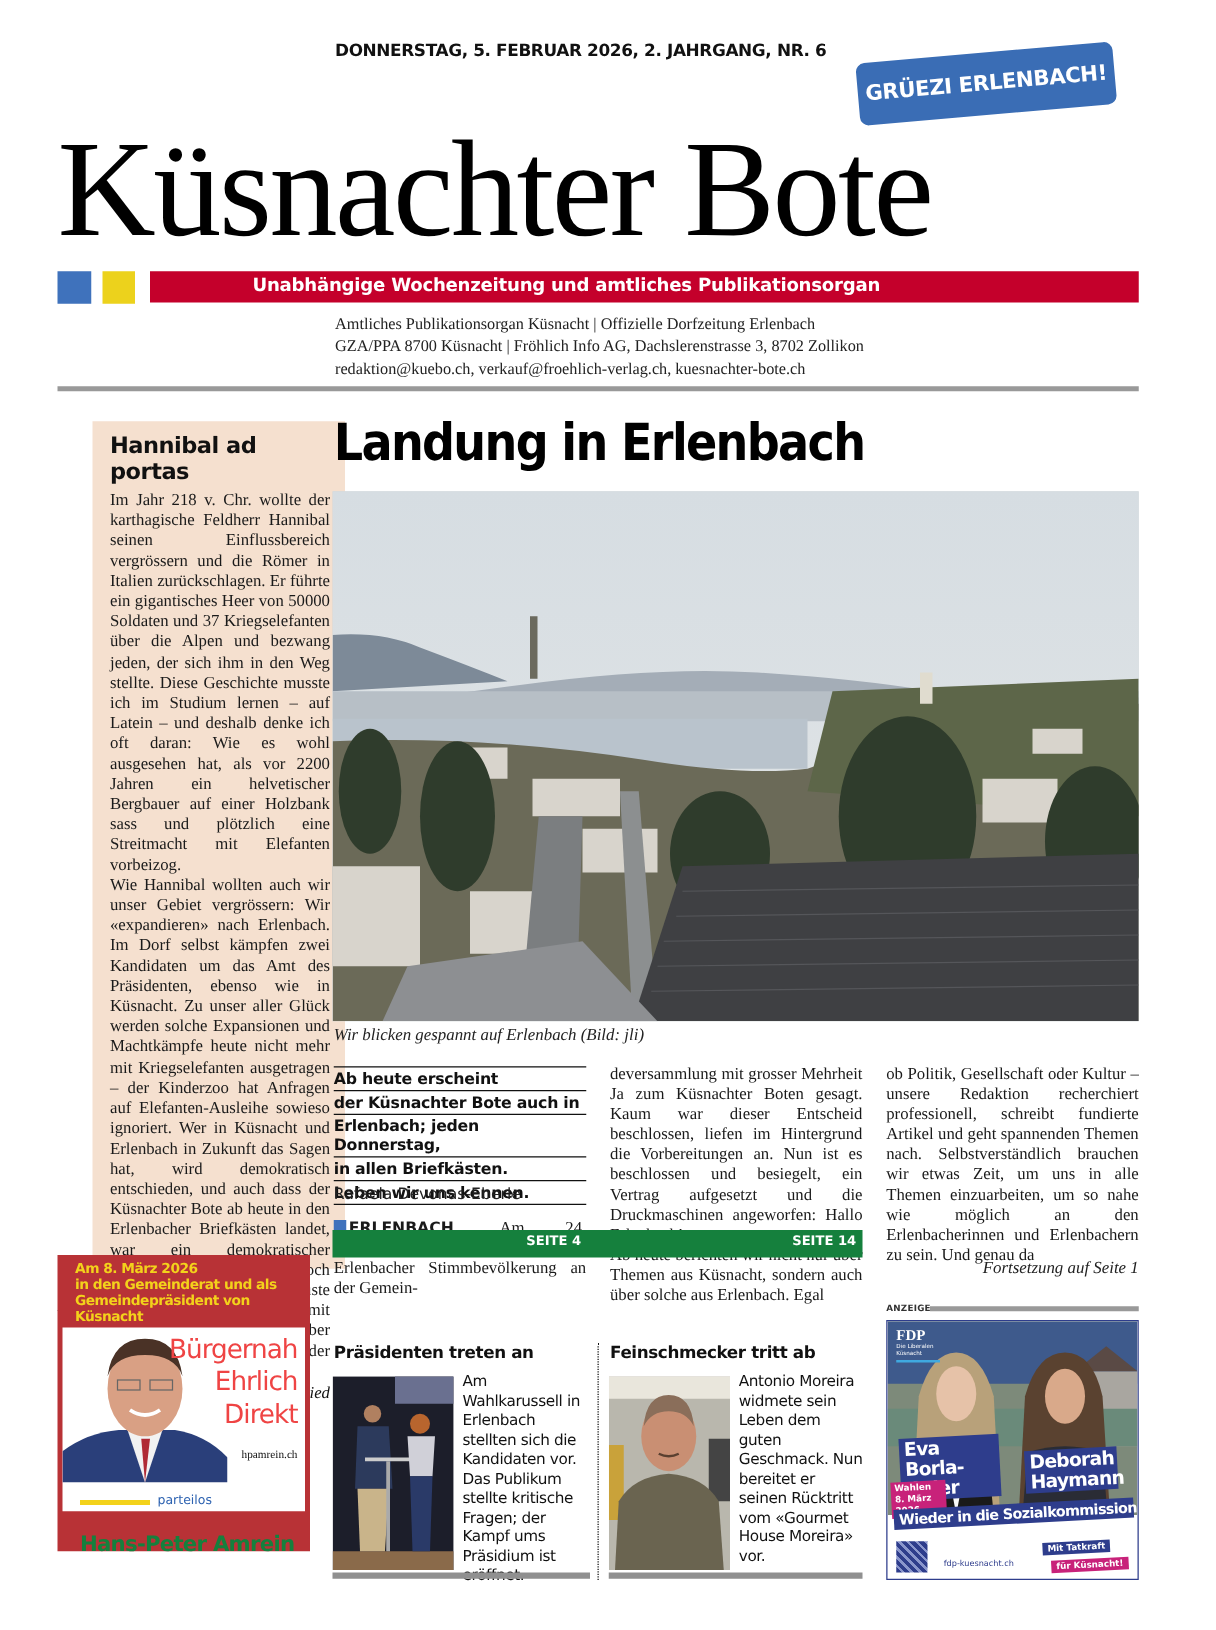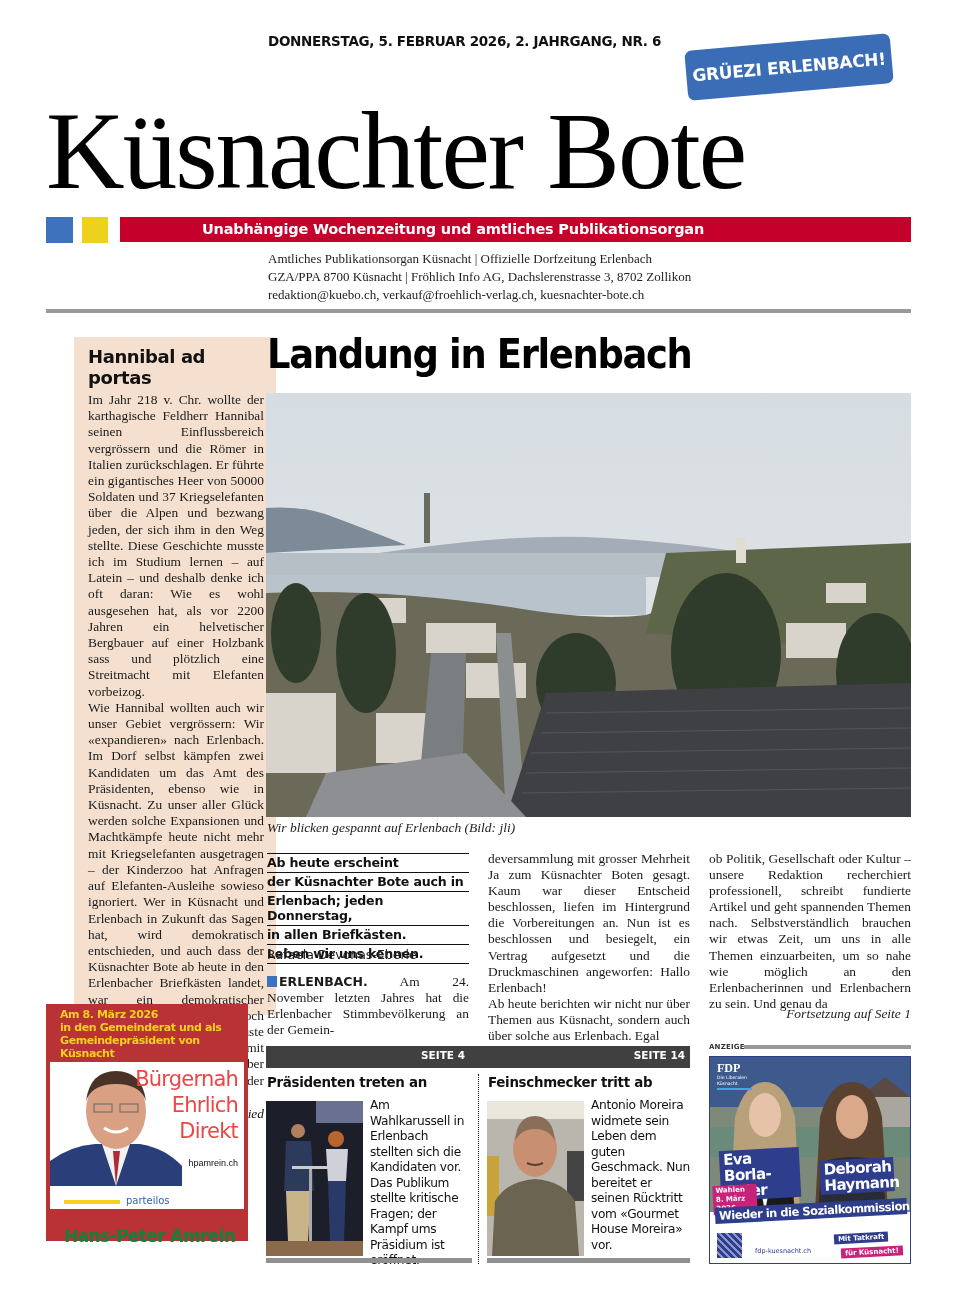--- a/index.html
+++ b/index.html
@@ -48,27 +48,27 @@
   
   .ad-label { font-family: "DejaVu Sans", sans-serif; font-weight: bold; font-size: 7px; color: #333; letter-spacing: 0.2px; }
   .ad-label-rule { height: 4px; background: #999; }
   .ad1-label { left: 46px; top: 1043px; }
   .ad1-rule { left: 80px; top: 1045px; width: 168px; }
   .ad1 { left: 46px; top: 1004px; width: 202px; height: 237px; background: #b83236; padding: 2px; }
   .ad1 .top { color: #f3d21b; font-family: "DejaVu Sans", sans-serif; font-weight: bold; font-size: 11px; line-height: 13px; padding: 2px 0 0 12px; letter-spacing: -0.4px; }
   .ad1 .inner { position: absolute; left: 4px; top: 58px; width: 194px; height: 147px; background: #fff; }
   .ad1 .portrait { position: absolute; left: 0; top: 4px; width: 132px; height: 120px; }
   .ad1 .slogan { position: absolute; right: 6px; top: 4px; text-align: right; font-family: "DejaVu Sans", sans-serif; font-size: 21px; line-height: 26px; color: #ef4444; letter-spacing: -0.8px; }
-  .ad1 .url { position: absolute; right: 6px; top: 96px; font-family: Liberation Sans, sans-serif; font-size: 9px; color: #111; padding-left: 19px; }
+  .ad1 .url { position: absolute; right: 6px; top: 96px; font-family: Liberation Serif, serif; font-size: 9px; color: #111; padding-left: 19px; }
   .ad1 .name { position: absolute; left: 14px; top: 116px; font-family: "DejaVu Sans", sans-serif; font-weight: bold; font-size: 17px; color: #15803d; letter-spacing: -0.6px; white-space: nowrap; margin-top: 48px; }
   .ad1 .yline { position: absolute; left: 14px; top: 138px; width: 56px; height: 4px; background: #f3d21b; }
   .ad1 .party { position: absolute; left: 76px; top: 133px; font-family: "DejaVu Sans", sans-serif; font-size: 10px; color: #2e63b1; }
 
   
-  .teaser-bar { left: 266px; top: 1046px; width: 424px; height: 22px; background: #404040; }
+  .teaser-bar { left: 266px; top: 984px; width: 424px; height: 22px; background: #15803d; }
   .teaser-bar span { position: absolute; top: 3px; font-family: "DejaVu Sans", sans-serif; font-weight: bold; font-size: 10.5px; color: #fff; }
   .teaser-divider { left: 478px; top: 1074px; height: 190px; border-left: 1px dotted #111; }
   .teaser-title { font-family: "DejaVu Sans", sans-serif; font-weight: bold; font-size: 13.4px; letter-spacing: -0.3px; color: #111; }
   .t1-title { left: 267px; top: 1075px; }
   .t2-title { left: 488px; top: 1075px; }
   .teaser-photo { width: 97px; height: 155px; overflow: hidden; }
   .t1-photo { left: 266px; top: 1101px; }
   .t2-photo { left: 487px; top: 1101px; }
   .teaser-text { font-family: "DejaVu Sans", sans-serif; font-size: 12.2px; line-height: 15.5px; color: #111; letter-spacing: -0.3px; width: 100px; }
   .t1-text { left: 370px; top: 1098px; }

